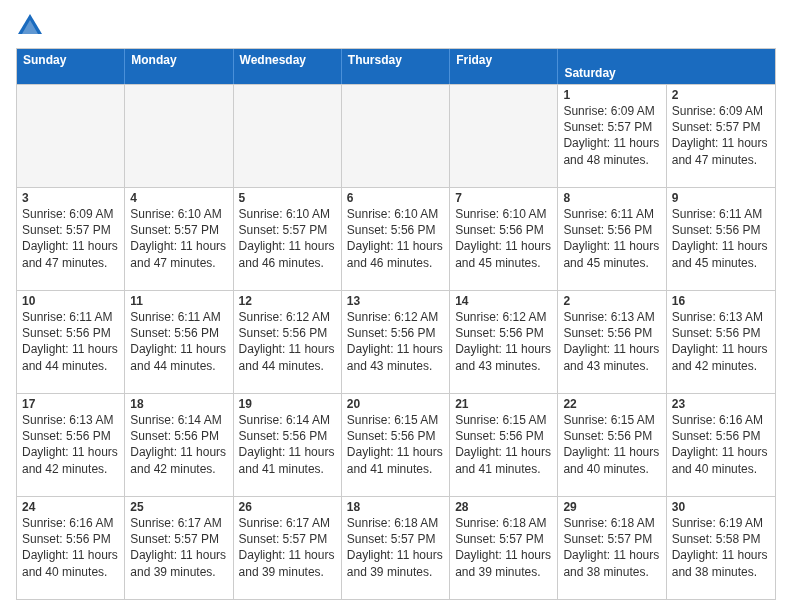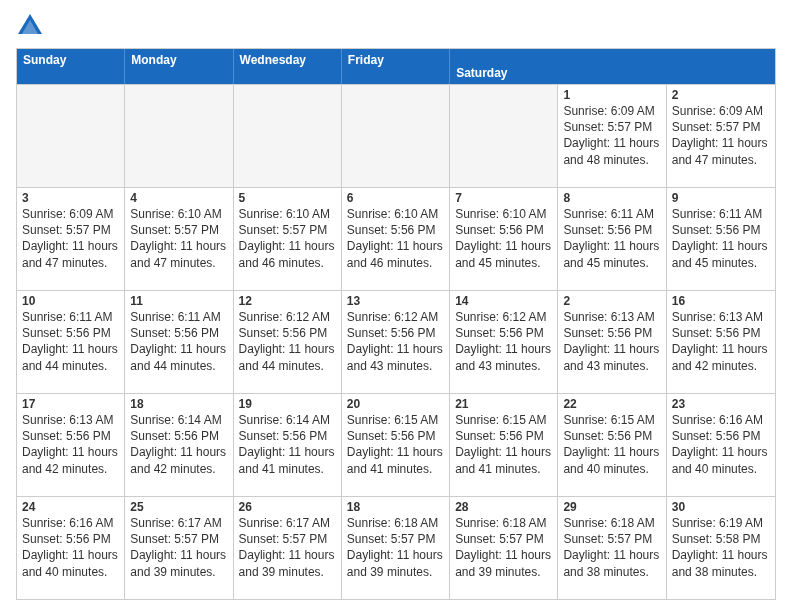--- a/index.html
+++ b/index.html
@@ -139,20 +139,21 @@
       <div class="month-title"></div>
       <div class="location"></div>
     </div>
   </div>
 
   <div class="calendar">
     <div class="cal-header">
     <div class="cal-header-cell">Sunday</div>
         <div class="cal-header-cell">Monday</div>
         <div class="cal-header-cell">Wednesday</div>
+        <div class="cal-header-cell">Thursday</div>
         <div class="cal-header-cell">Friday</div>
         <div class="cal-header-cell">Saturday</div>
       </div>
     <div class="cal-body">
     <div class="cal-row">
           <div class="cal-cell empty"></div>
           <div class="cal-cell empty"></div>
           <div class="cal-cell empty"></div>
           <div class="cal-cell empty"></div>
           <div class="cal-cell empty"></div>

